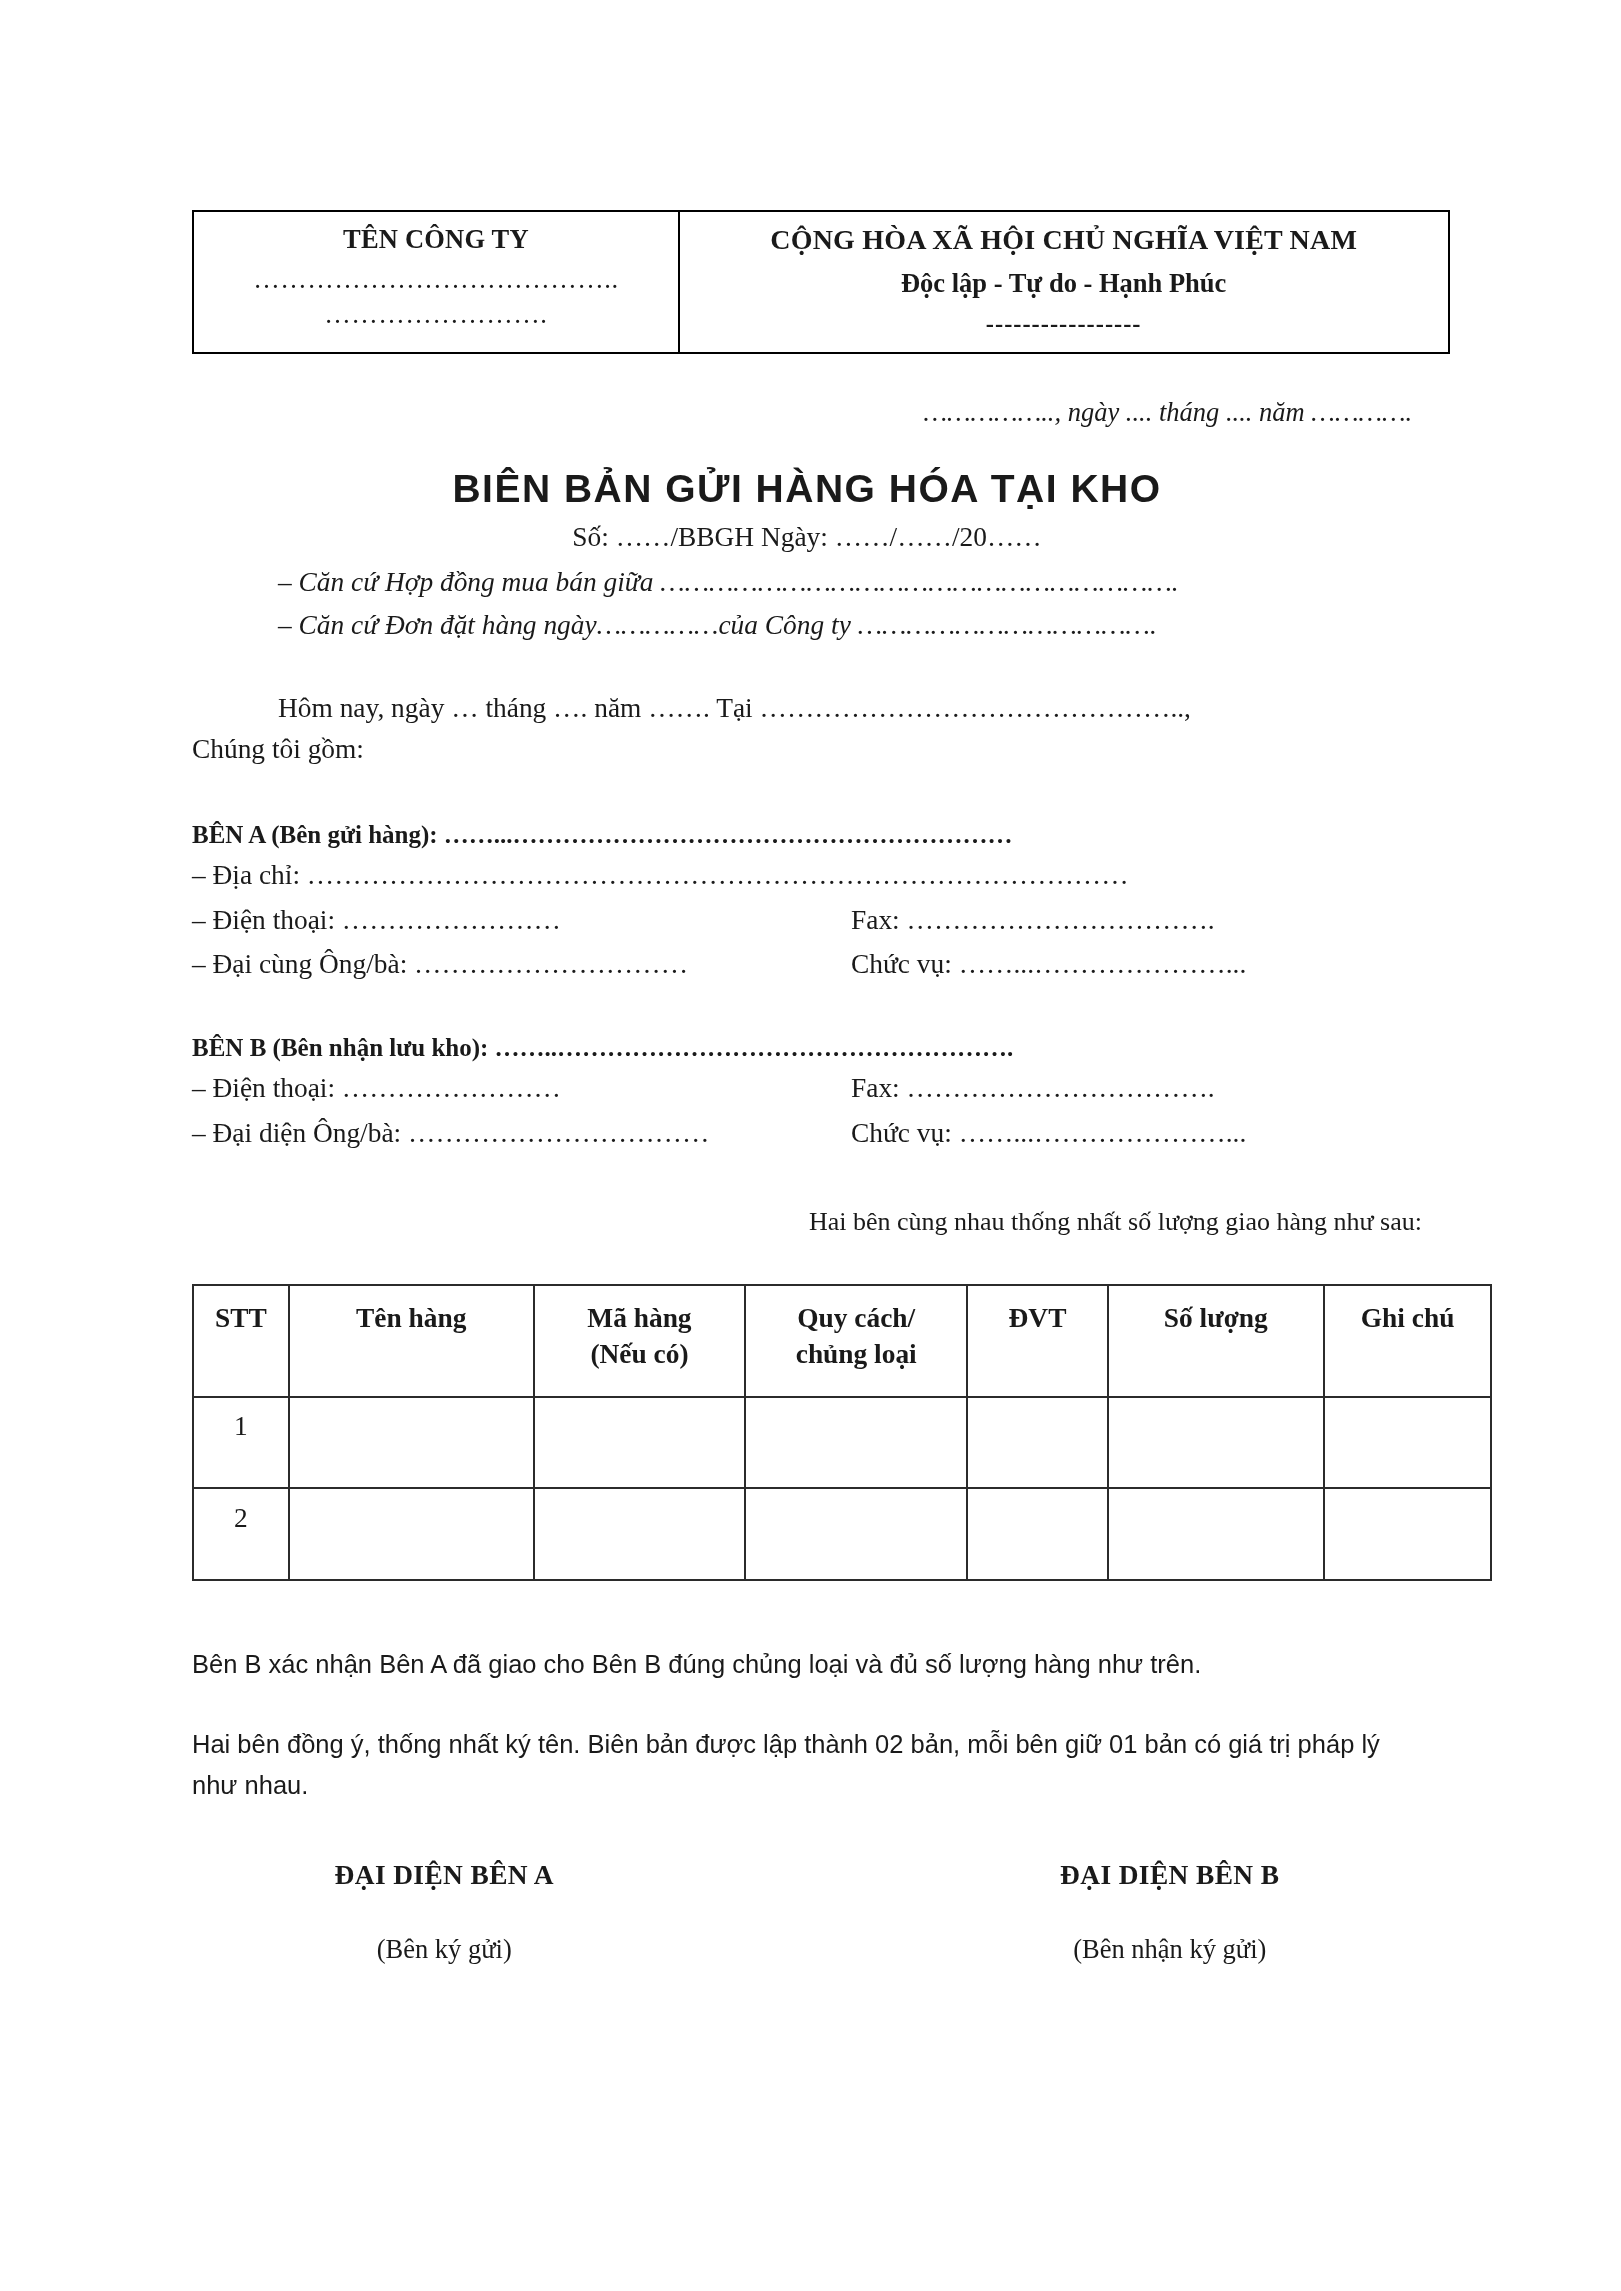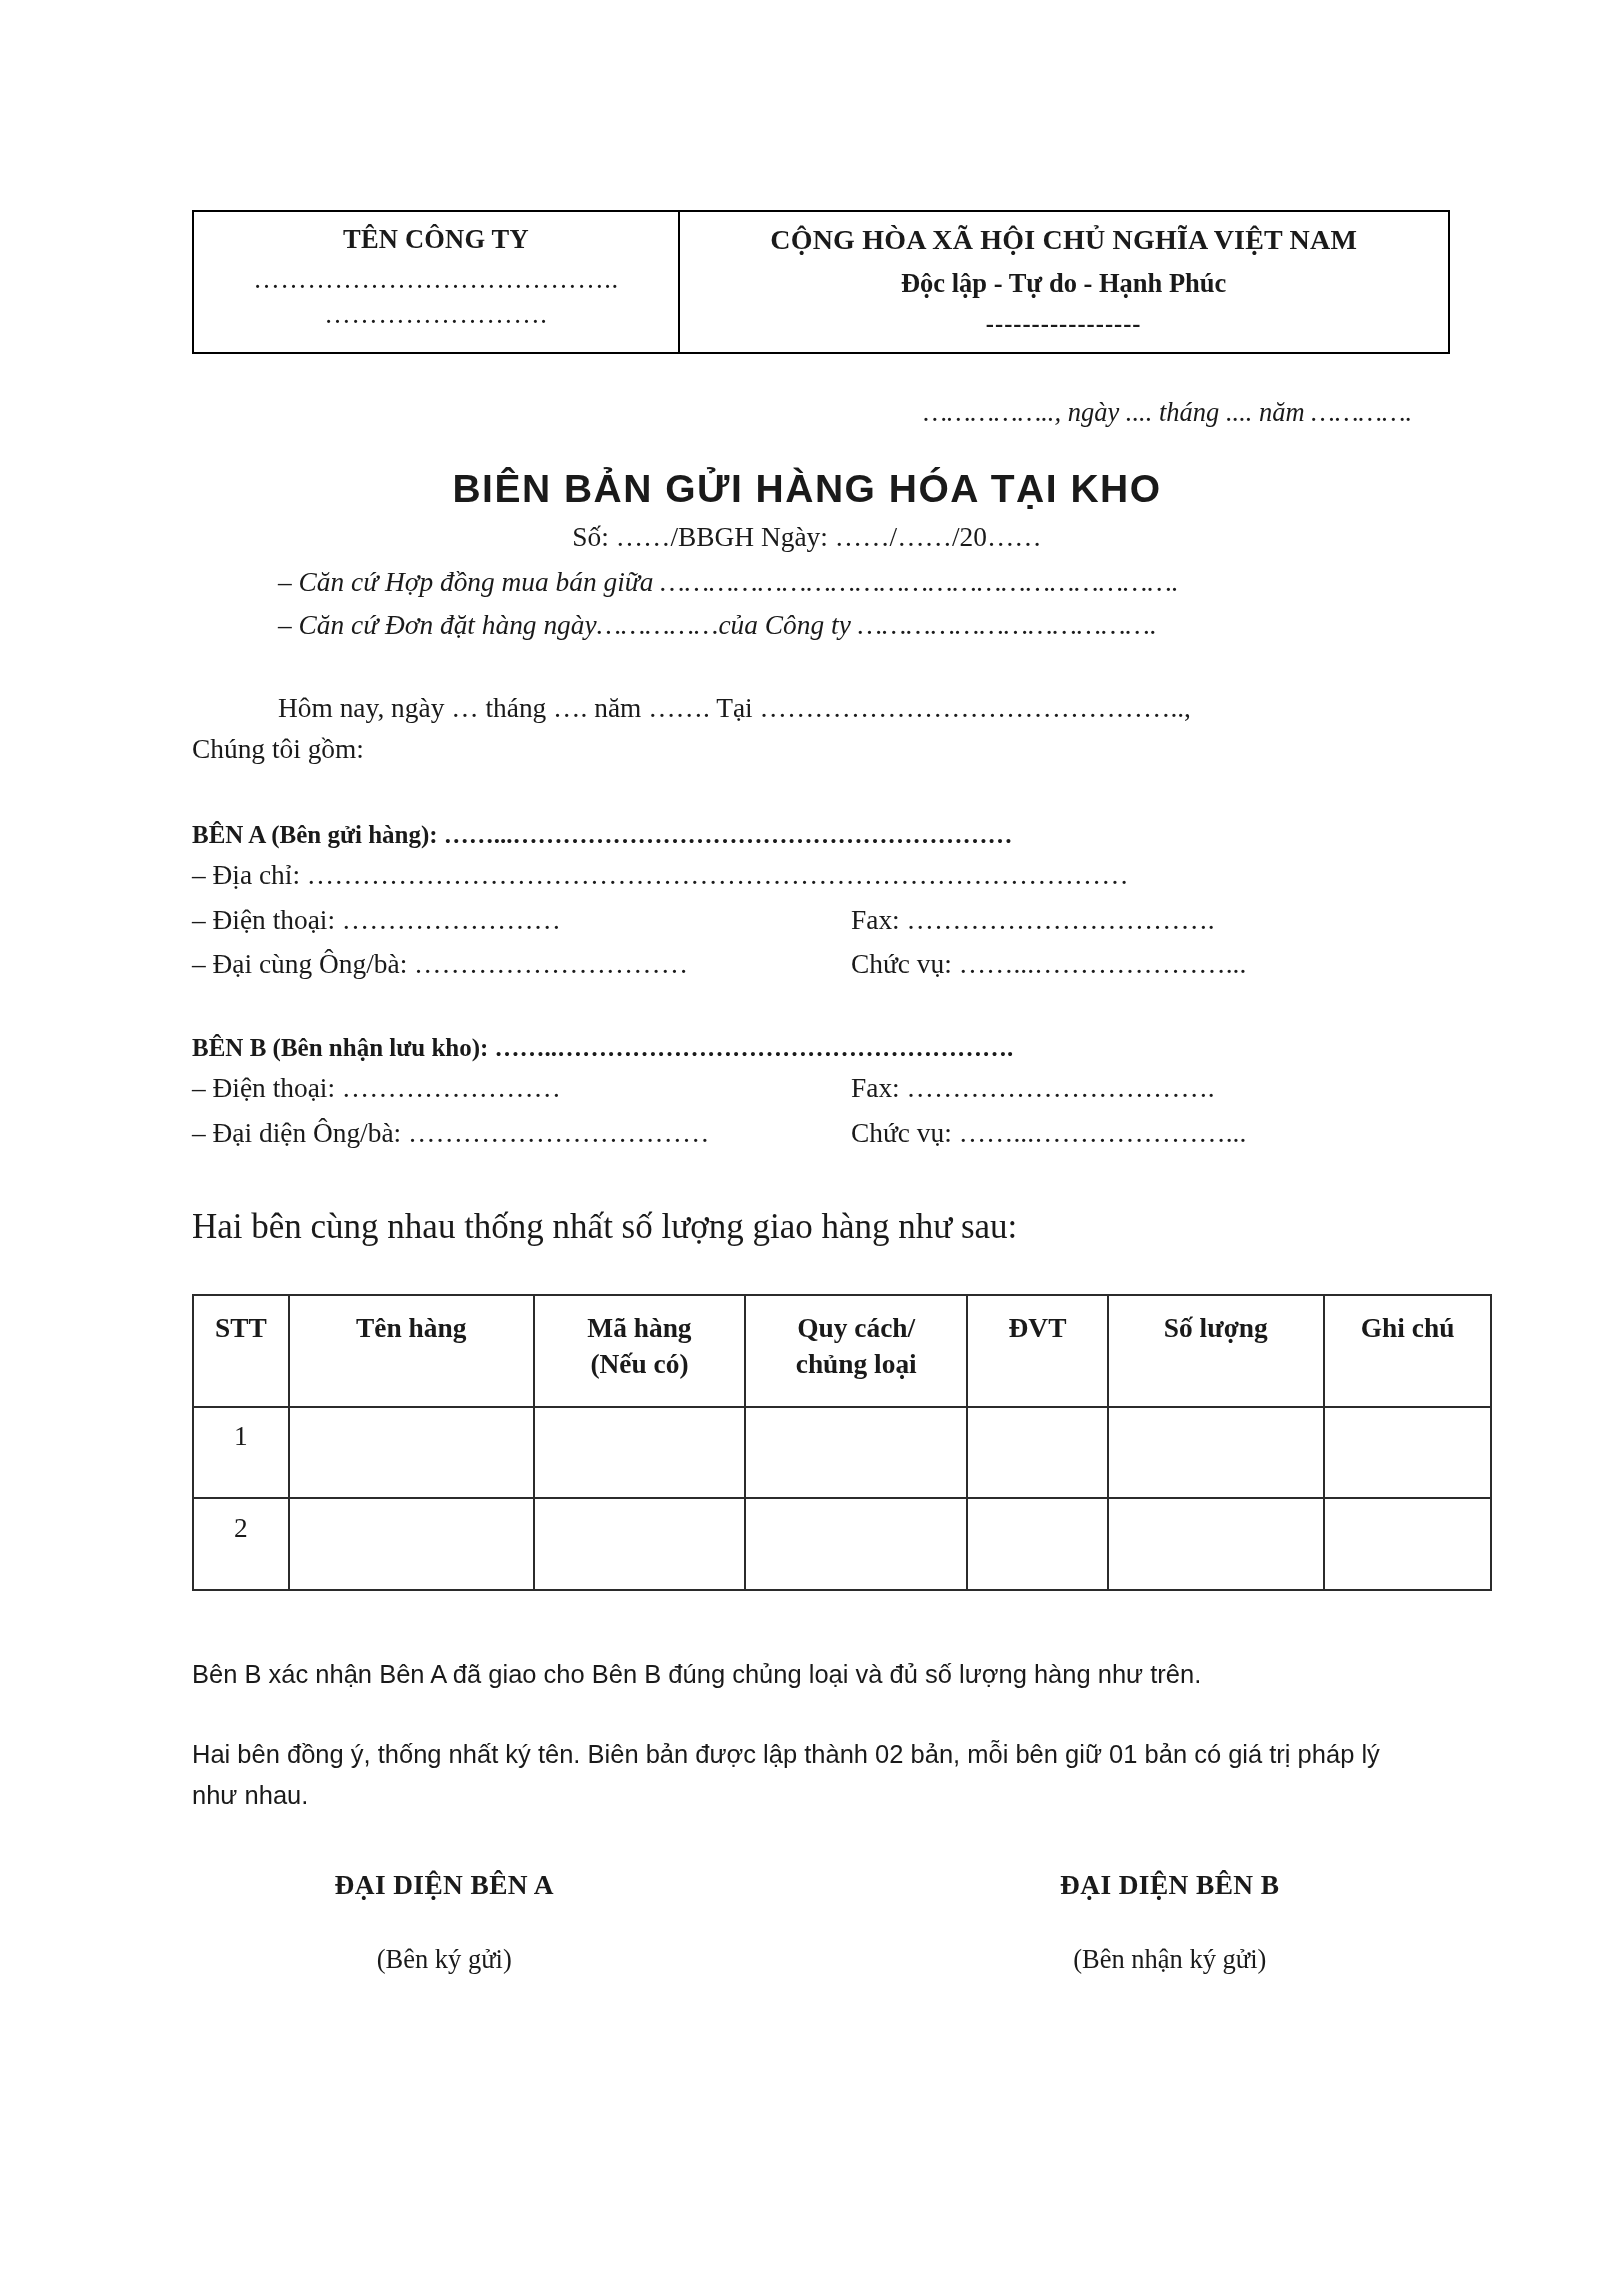--- a/index.html
+++ b/index.html
@@ -131,22 +131,23 @@
     font-size: 27.4px;
     margin-top: 7.8px;
     line-height: 1.35;
     display: flex;
   }
   .field-left  { width: 659px; flex: 0 0 659px; }
   .field-right { flex: 1 1 auto; }
   .field-full  { width: 100%; }
 
   .lead-in {
-    font-size: 35px;
+    font-size: 26px;
     margin-top: 55px;
+    text-align: right;
   }
 
   
   .goods-table {
     margin-top: 47px;
     width: 1230px;
     border-collapse: collapse;
     table-layout: fixed;
   }
   .goods-table th,

